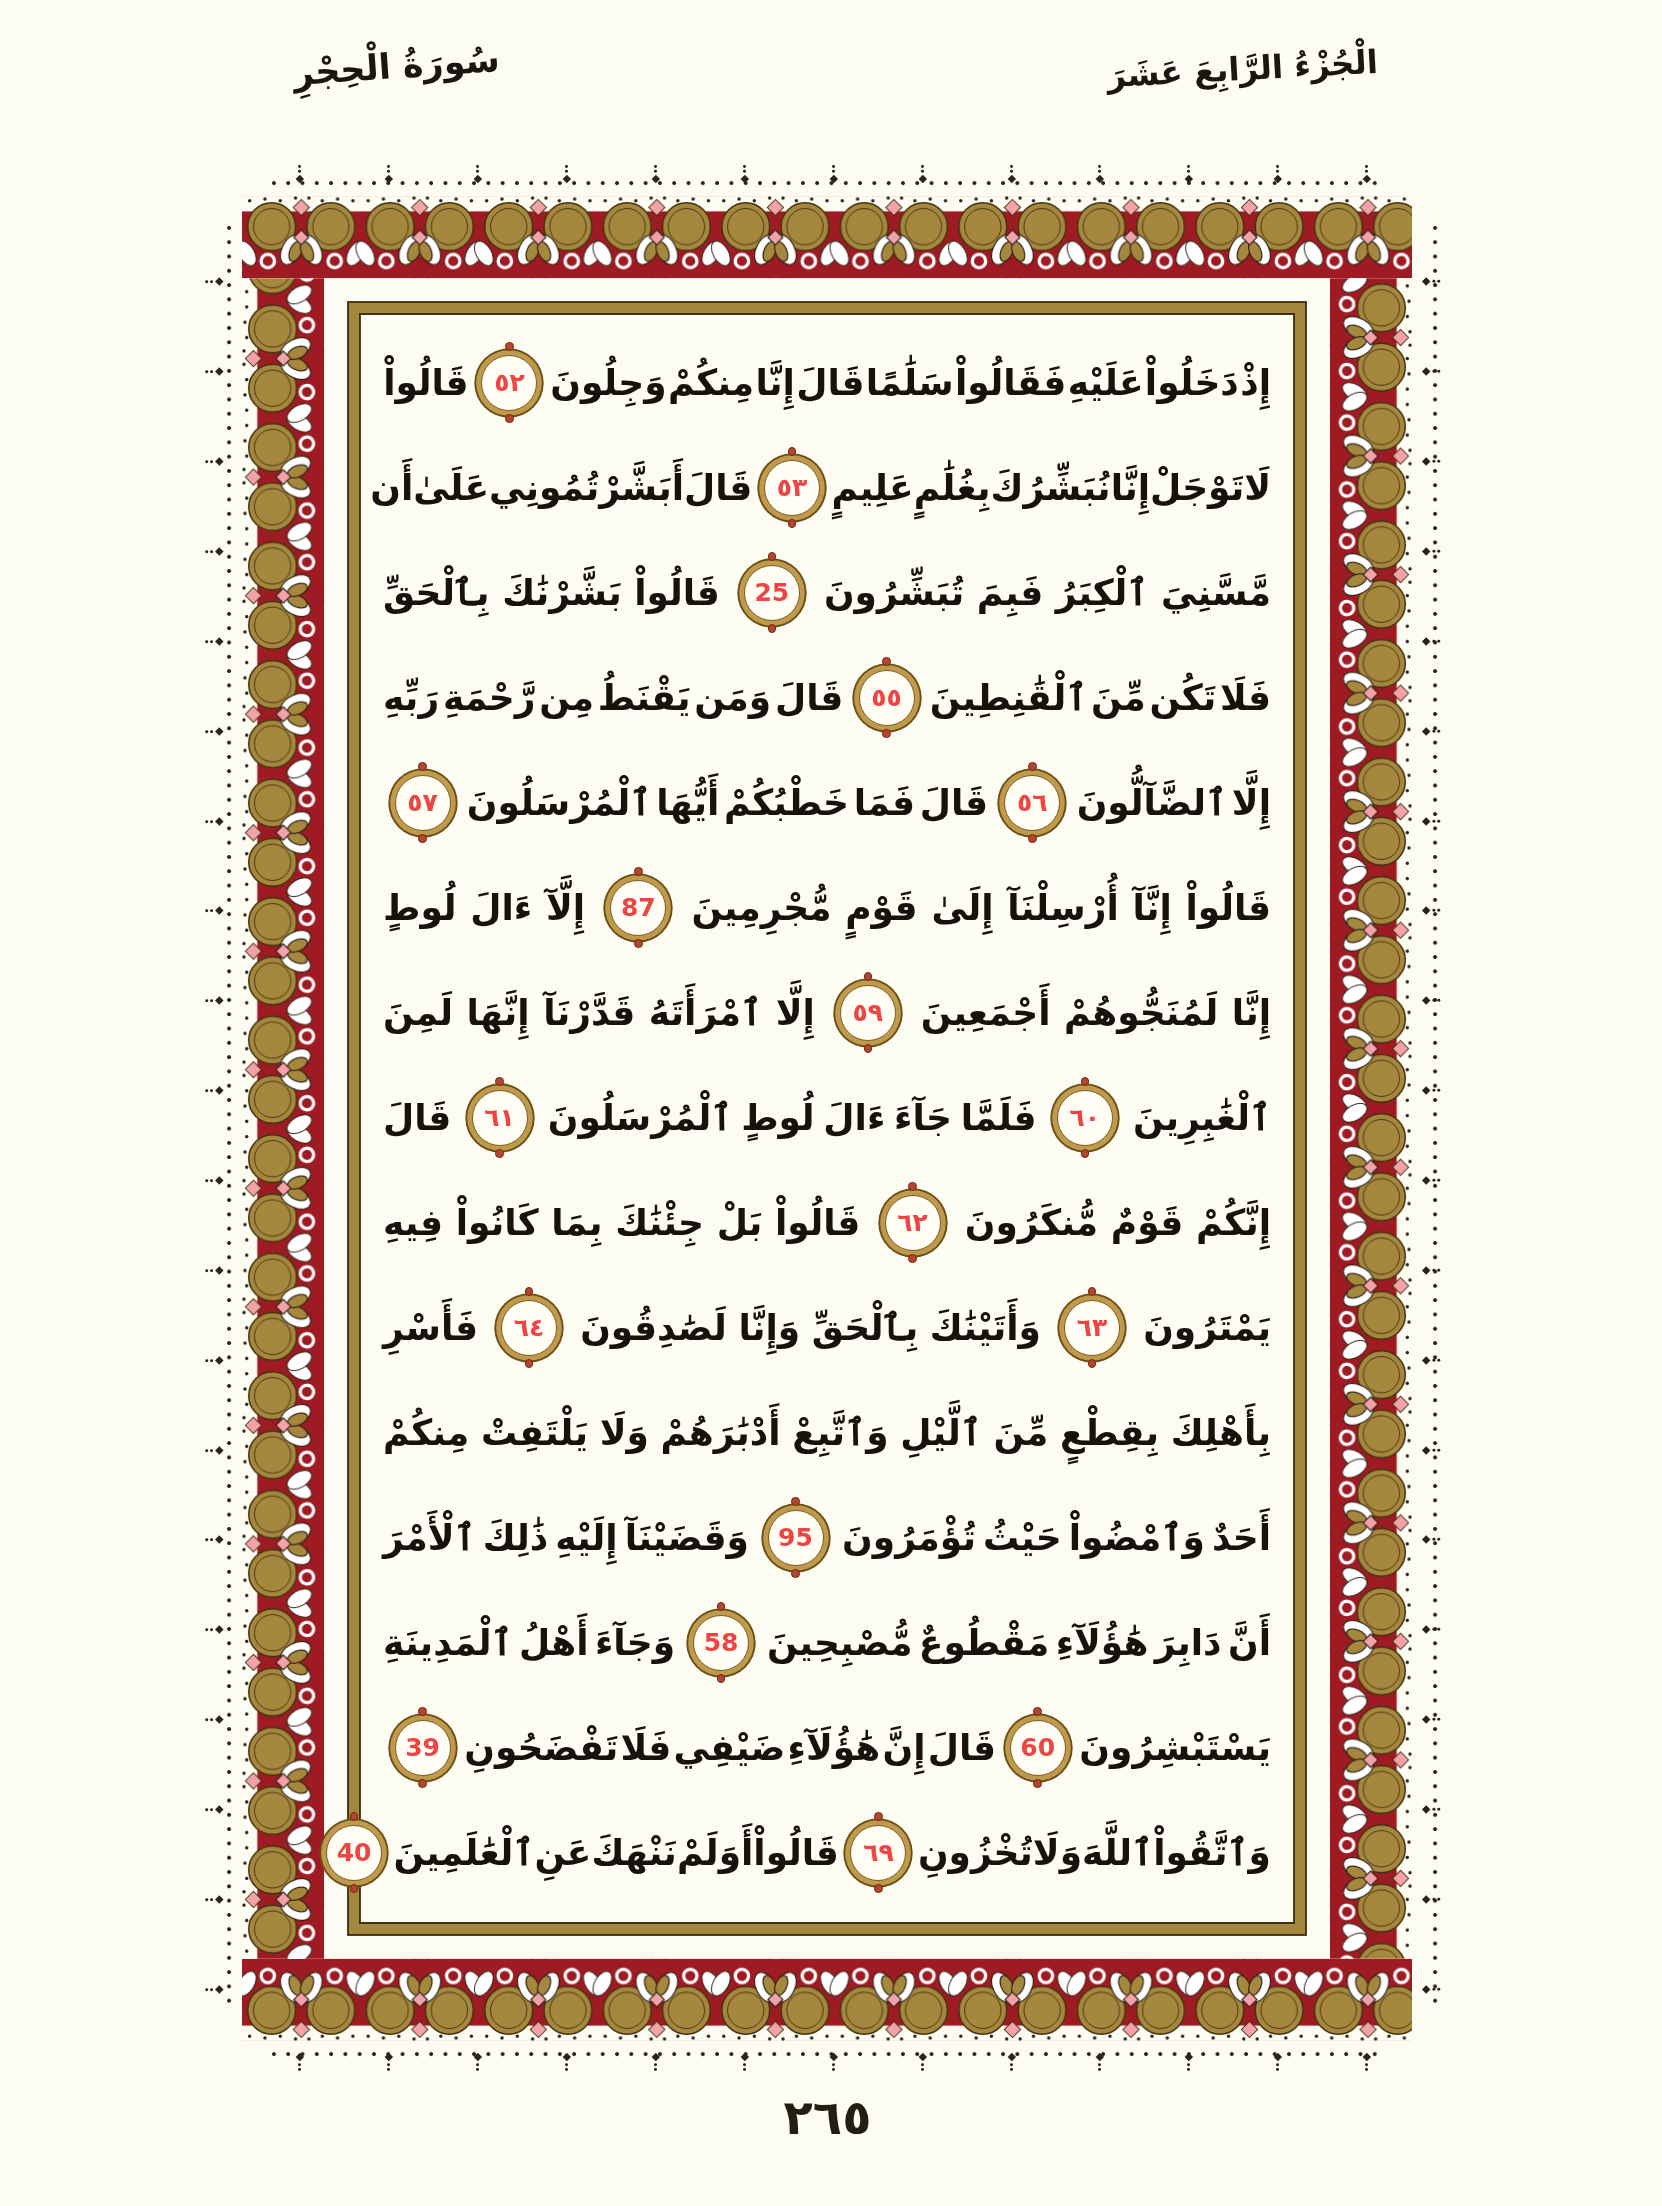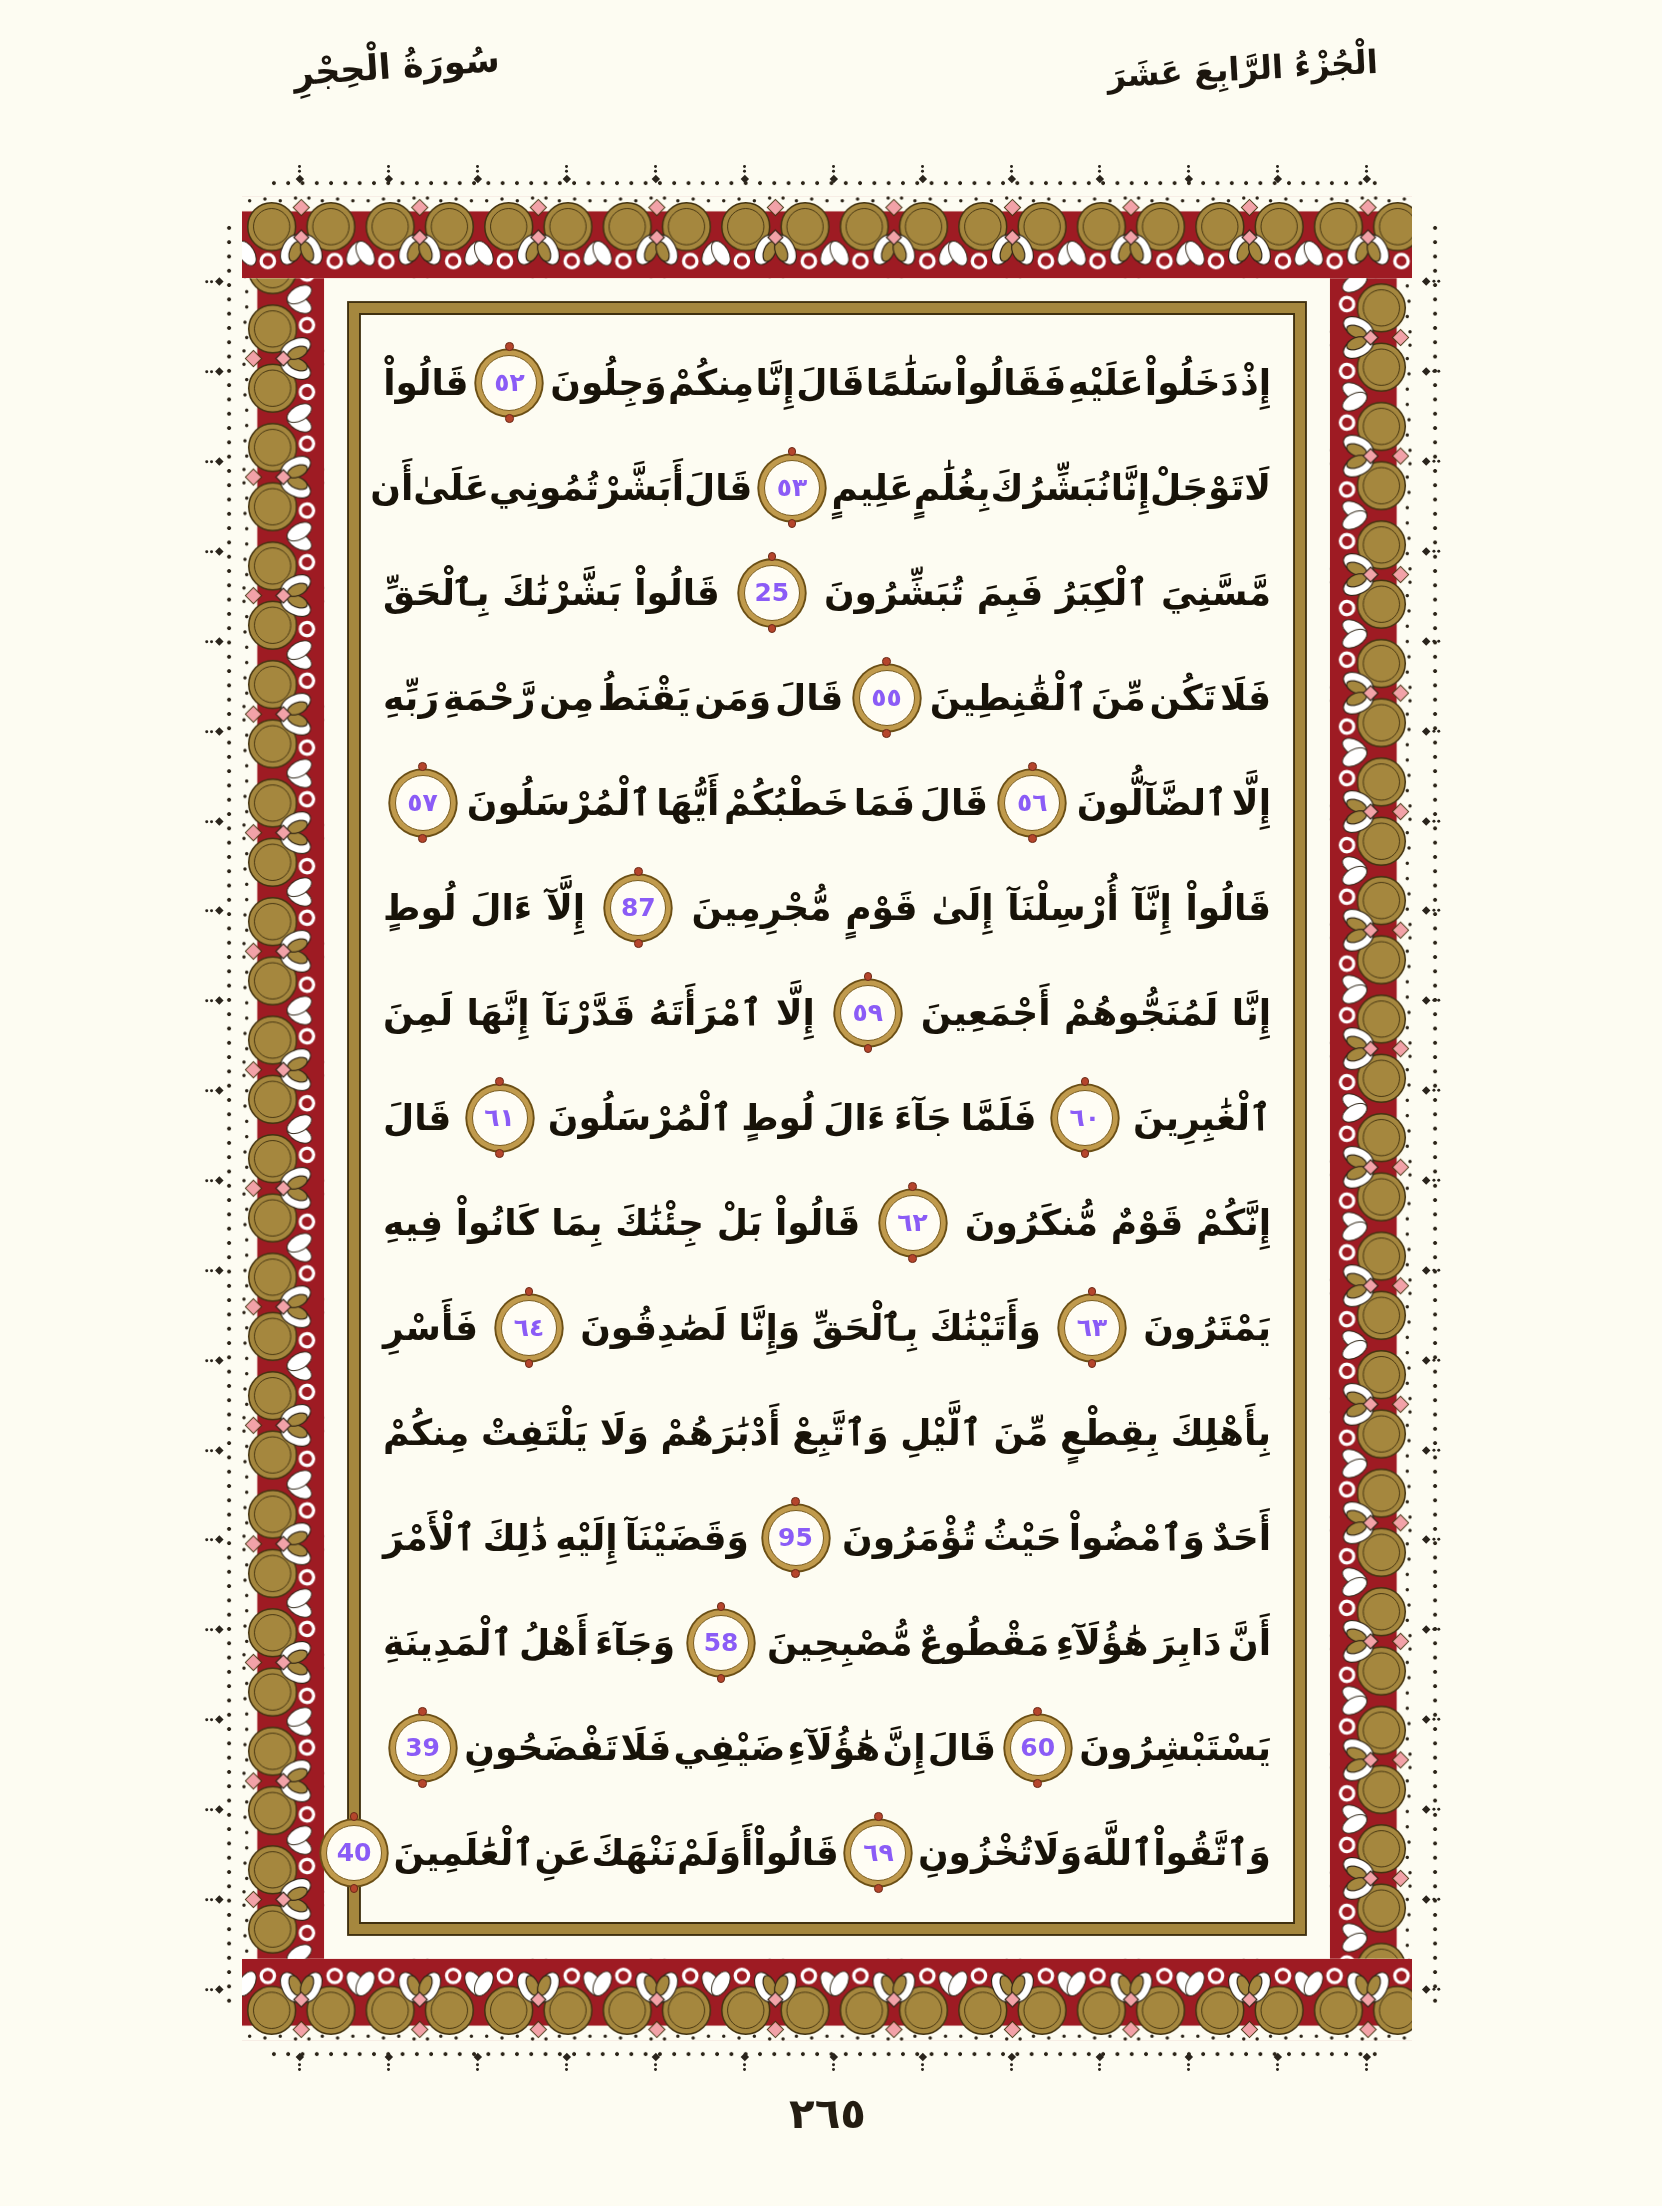--- a/index.html
+++ b/index.html
@@ -45,31 +45,31 @@
   .line{
     height:105px;display:flex;align-items:center;justify-content:space-between;
     direction:rtl;font-size:36px;font-weight:700;white-space:nowrap;color:#181309;
   }
   .word{flex:0 0 auto;}
   .ayah{
     flex:0 0 auto;width:54px;height:54px;border-radius:50%;
     display:inline-flex;align-items:center;justify-content:center;
     background:#fffdf4;border:1.9px solid #7a5c1e;
     box-shadow:0 0 0 4.8px #c09a4c,0 0 0 6.7px #6b4f16;
-    margin:0 11.5px;position:relative;font-size:25px;font-weight:700;color:#8b5cf6;
+    margin:0 11.5px;position:relative;font-size:25px;font-weight:700;color:#ef4444;
   }
   .ayah::before,.ayah::after{
     content:"";position:absolute;left:calc(50% - 4.3px);width:8.6px;height:8.6px;
     border-radius:50%;background:#b5452c;border:1px solid #6b2a18;box-sizing:border-box;
   }
   .ayah::before{top:-13.4px;}
   .ayah::after{bottom:-13.4px;}
   
   .page-number{position:absolute;left:746px;top:2089px;width:163px;text-align:center;
-    font-size:42px;font-weight:700;color:#241d12;}
+    font-size:48px;font-weight:700;color:#241d12;}
 </style>
 </head>
 <body>
 
 <div class="hdr hdr-surah">سُورَةُ الْحِجْرِ</div>
 <div class="hdr hdr-juz">الْجُزْءُ الرَّابِعَ عَشَرَ</div>
 
 <div class="dots-h dots-top"></div>
 <div class="dots-h dots-bottom"></div>
 <div class="dots-v dots-left"></div>

